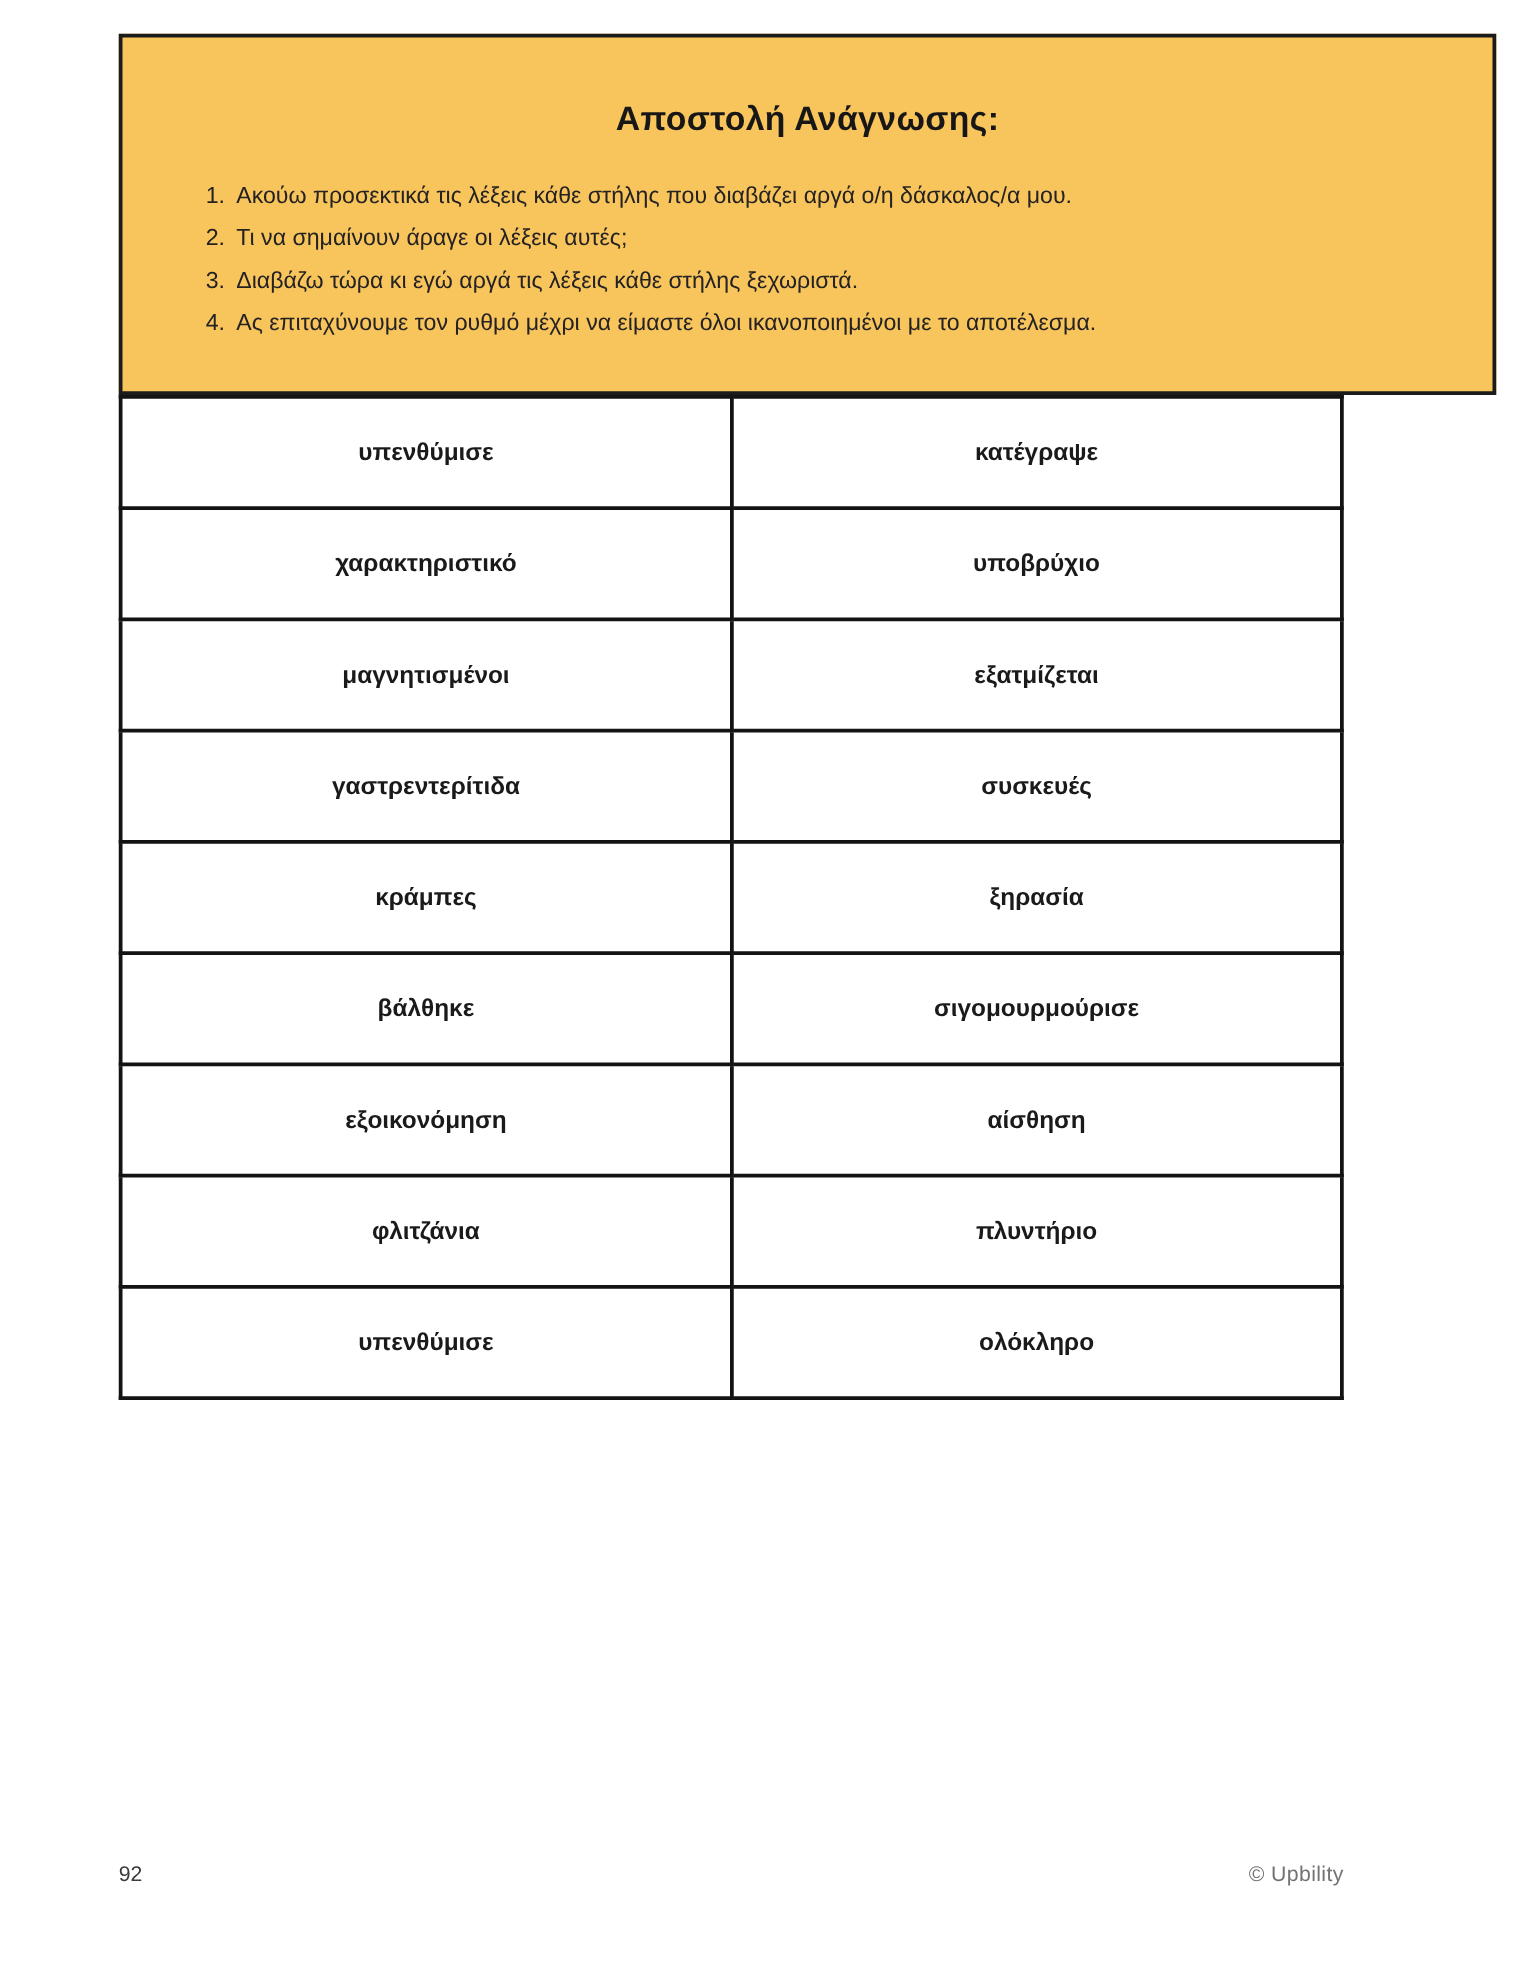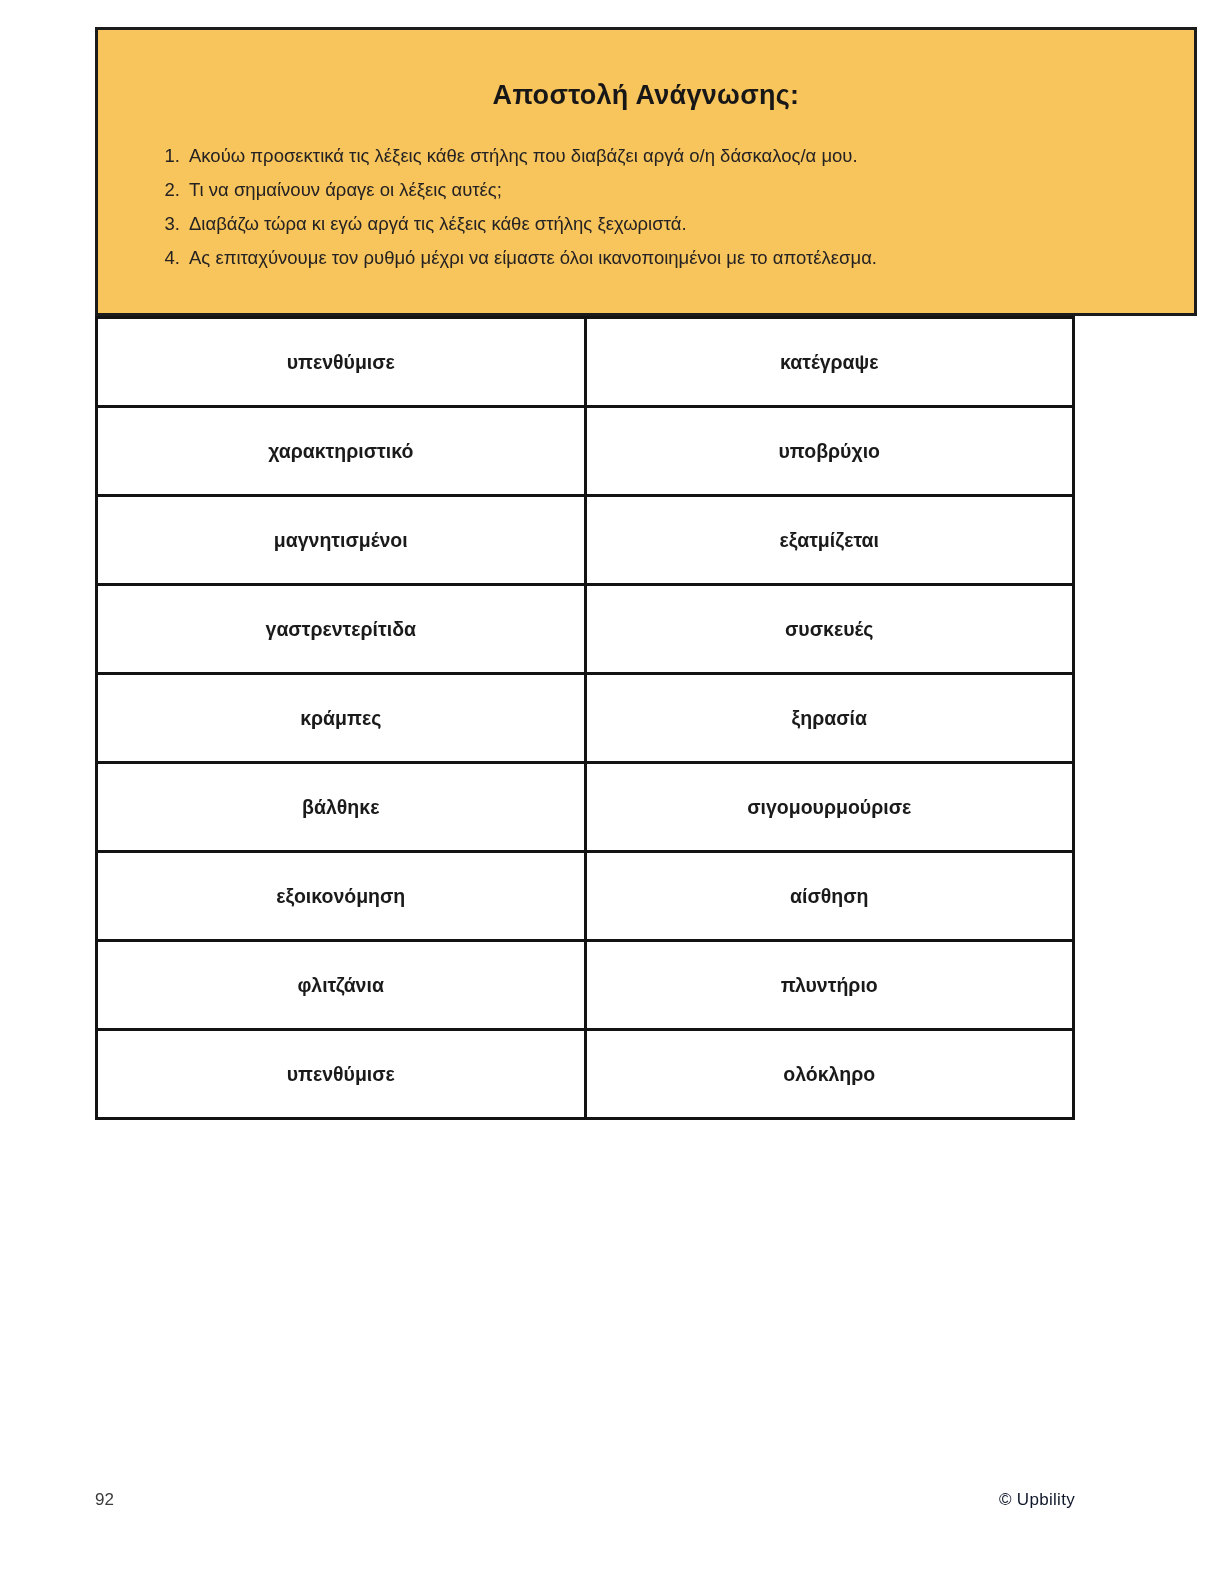--- a/index.html
+++ b/index.html
@@ -46,21 +46,21 @@
     text-align:center; vertical-align:middle;
     font-size:19.5px; font-weight:600; color:#1b1a1a;
     background:#ffffff;
   }
 
   .footer {
     position:absolute; left:95px; top:1490px; width:980px;
     display:flex; justify-content:space-between; align-items:baseline;
     font-size:17px; color:#3c3b3b;gap:30px;
   }
-  .footer .copyright { color:#0f172a; letter-spacing:0.3px; }
+  .footer .copyright { color:#737373; letter-spacing:0.3px; }
 </style>
 </head>
 <body>
 
 <div class="content">
 
 
   <section class="mission-box">
     <h2 class="mission-heading">Αποστολή Ανάγνωσης:</h2>
     <ol class="mission-steps">

